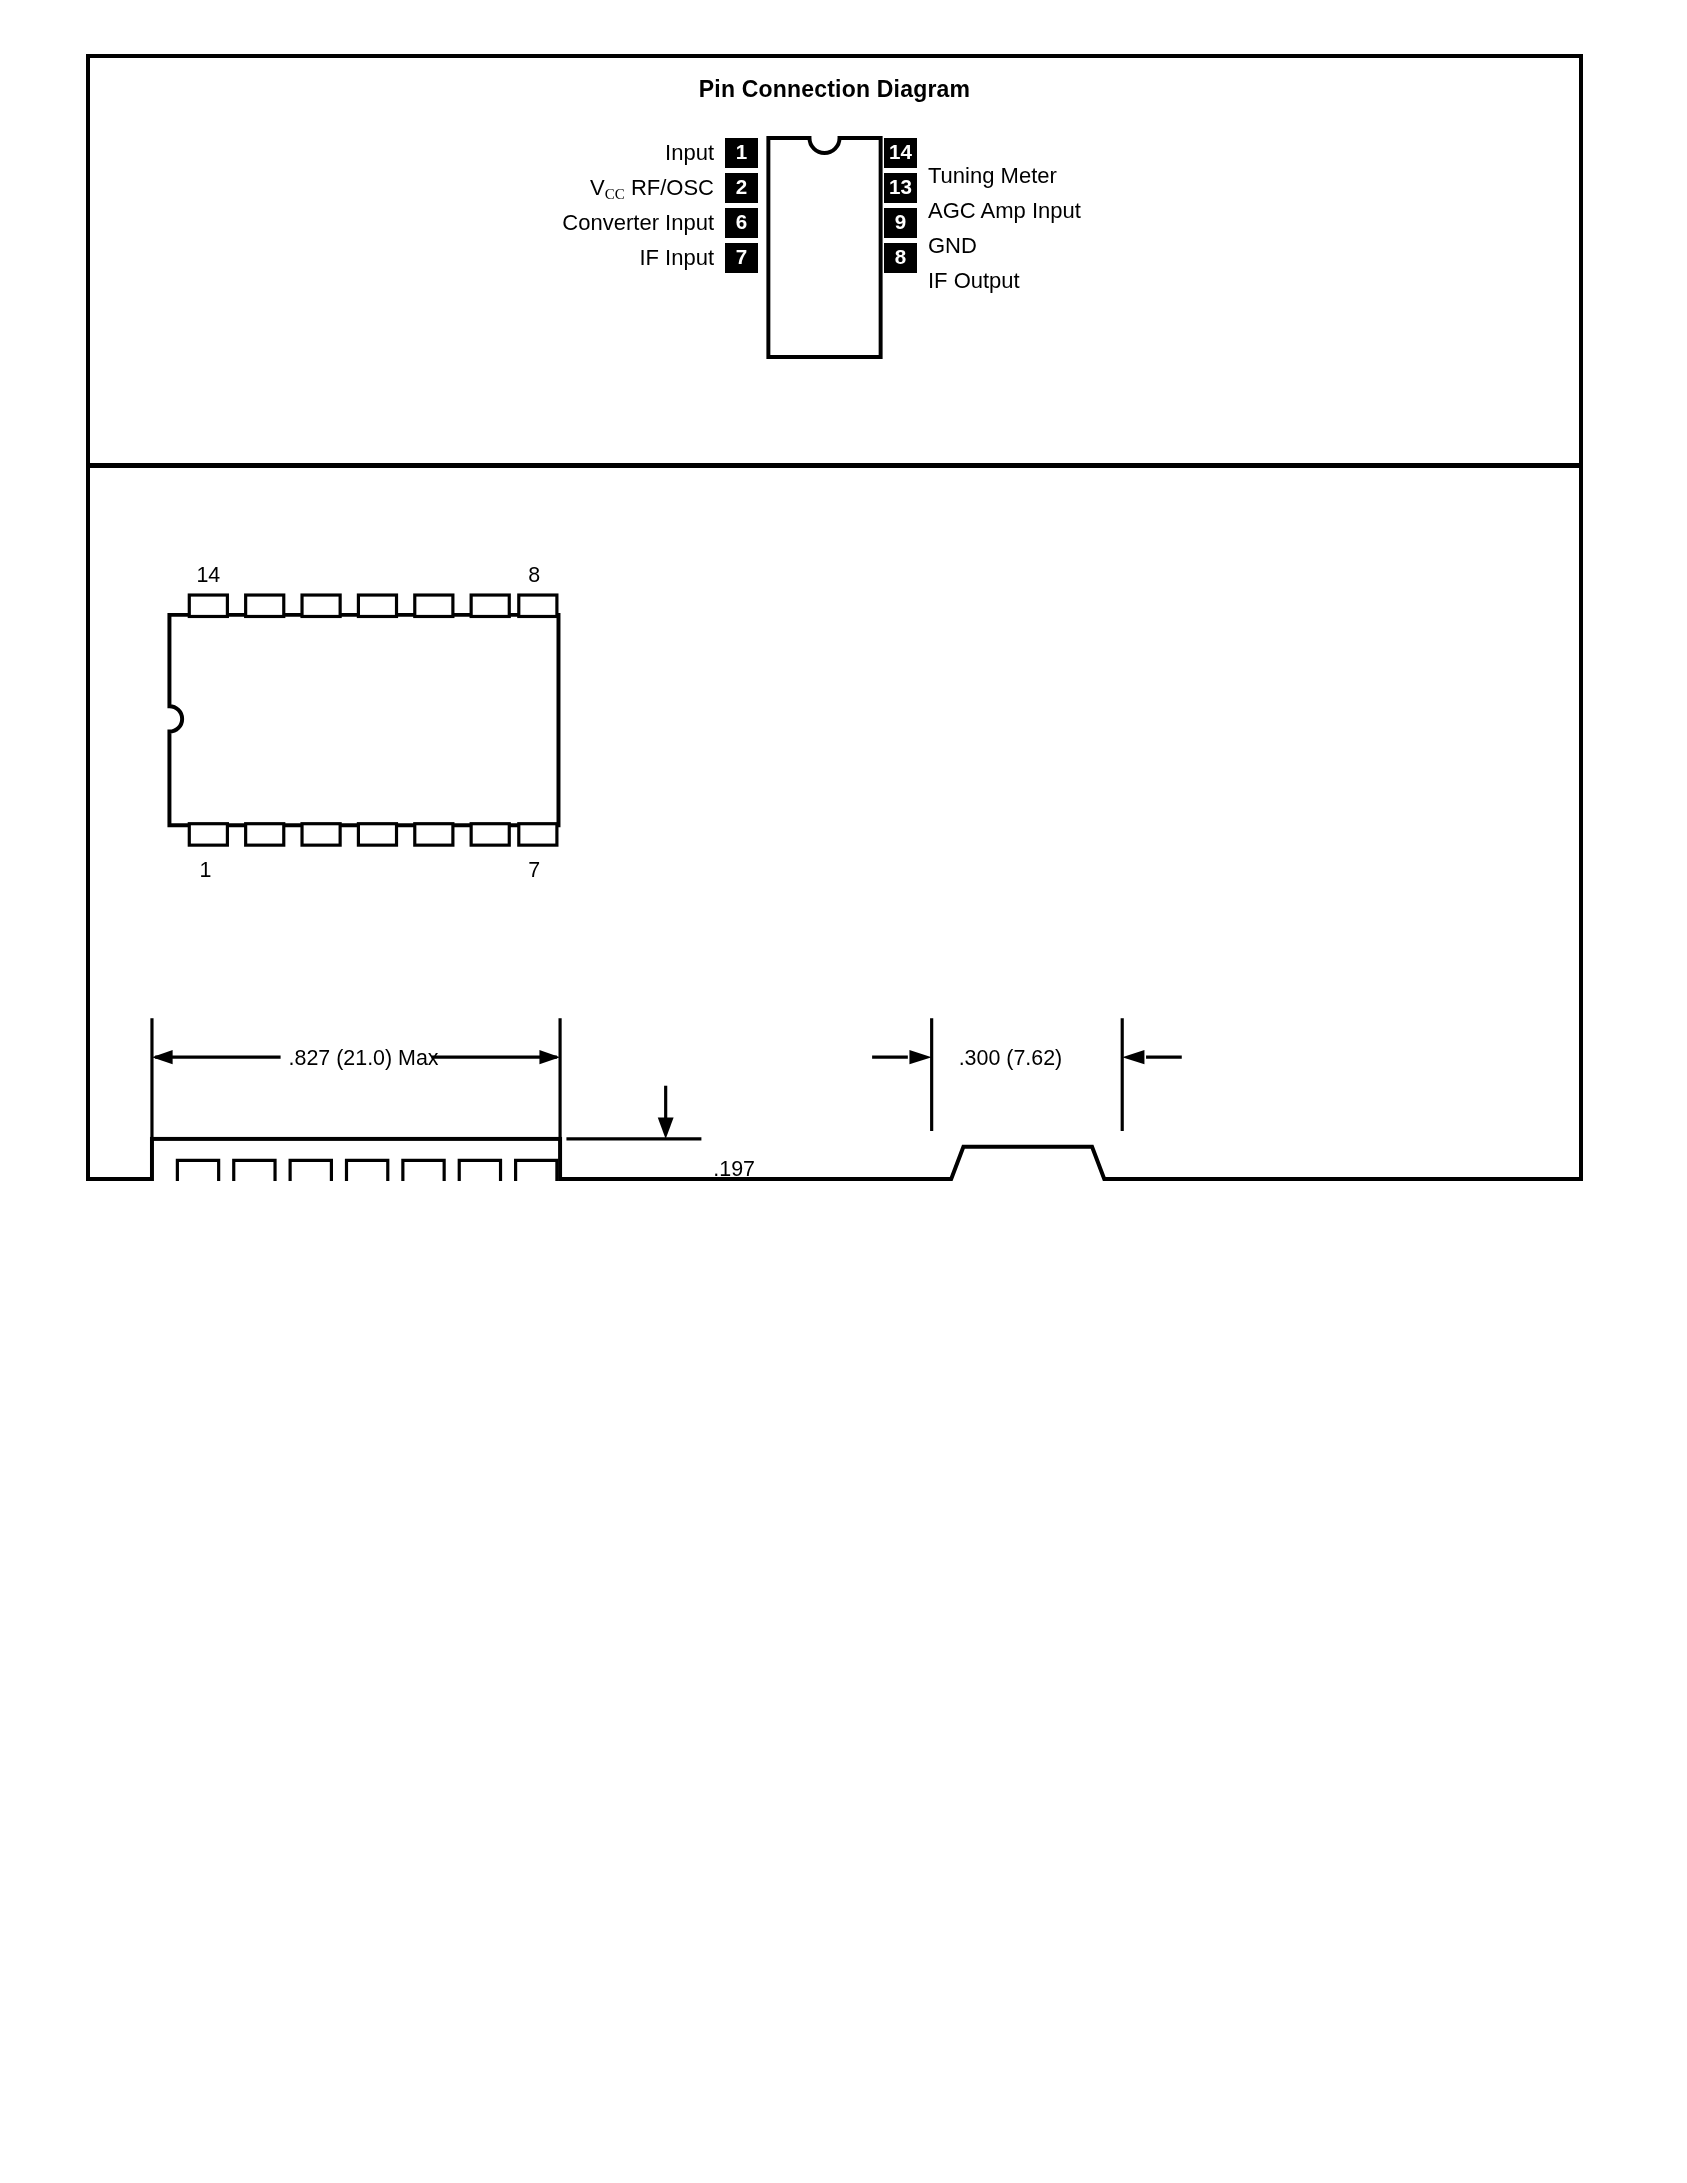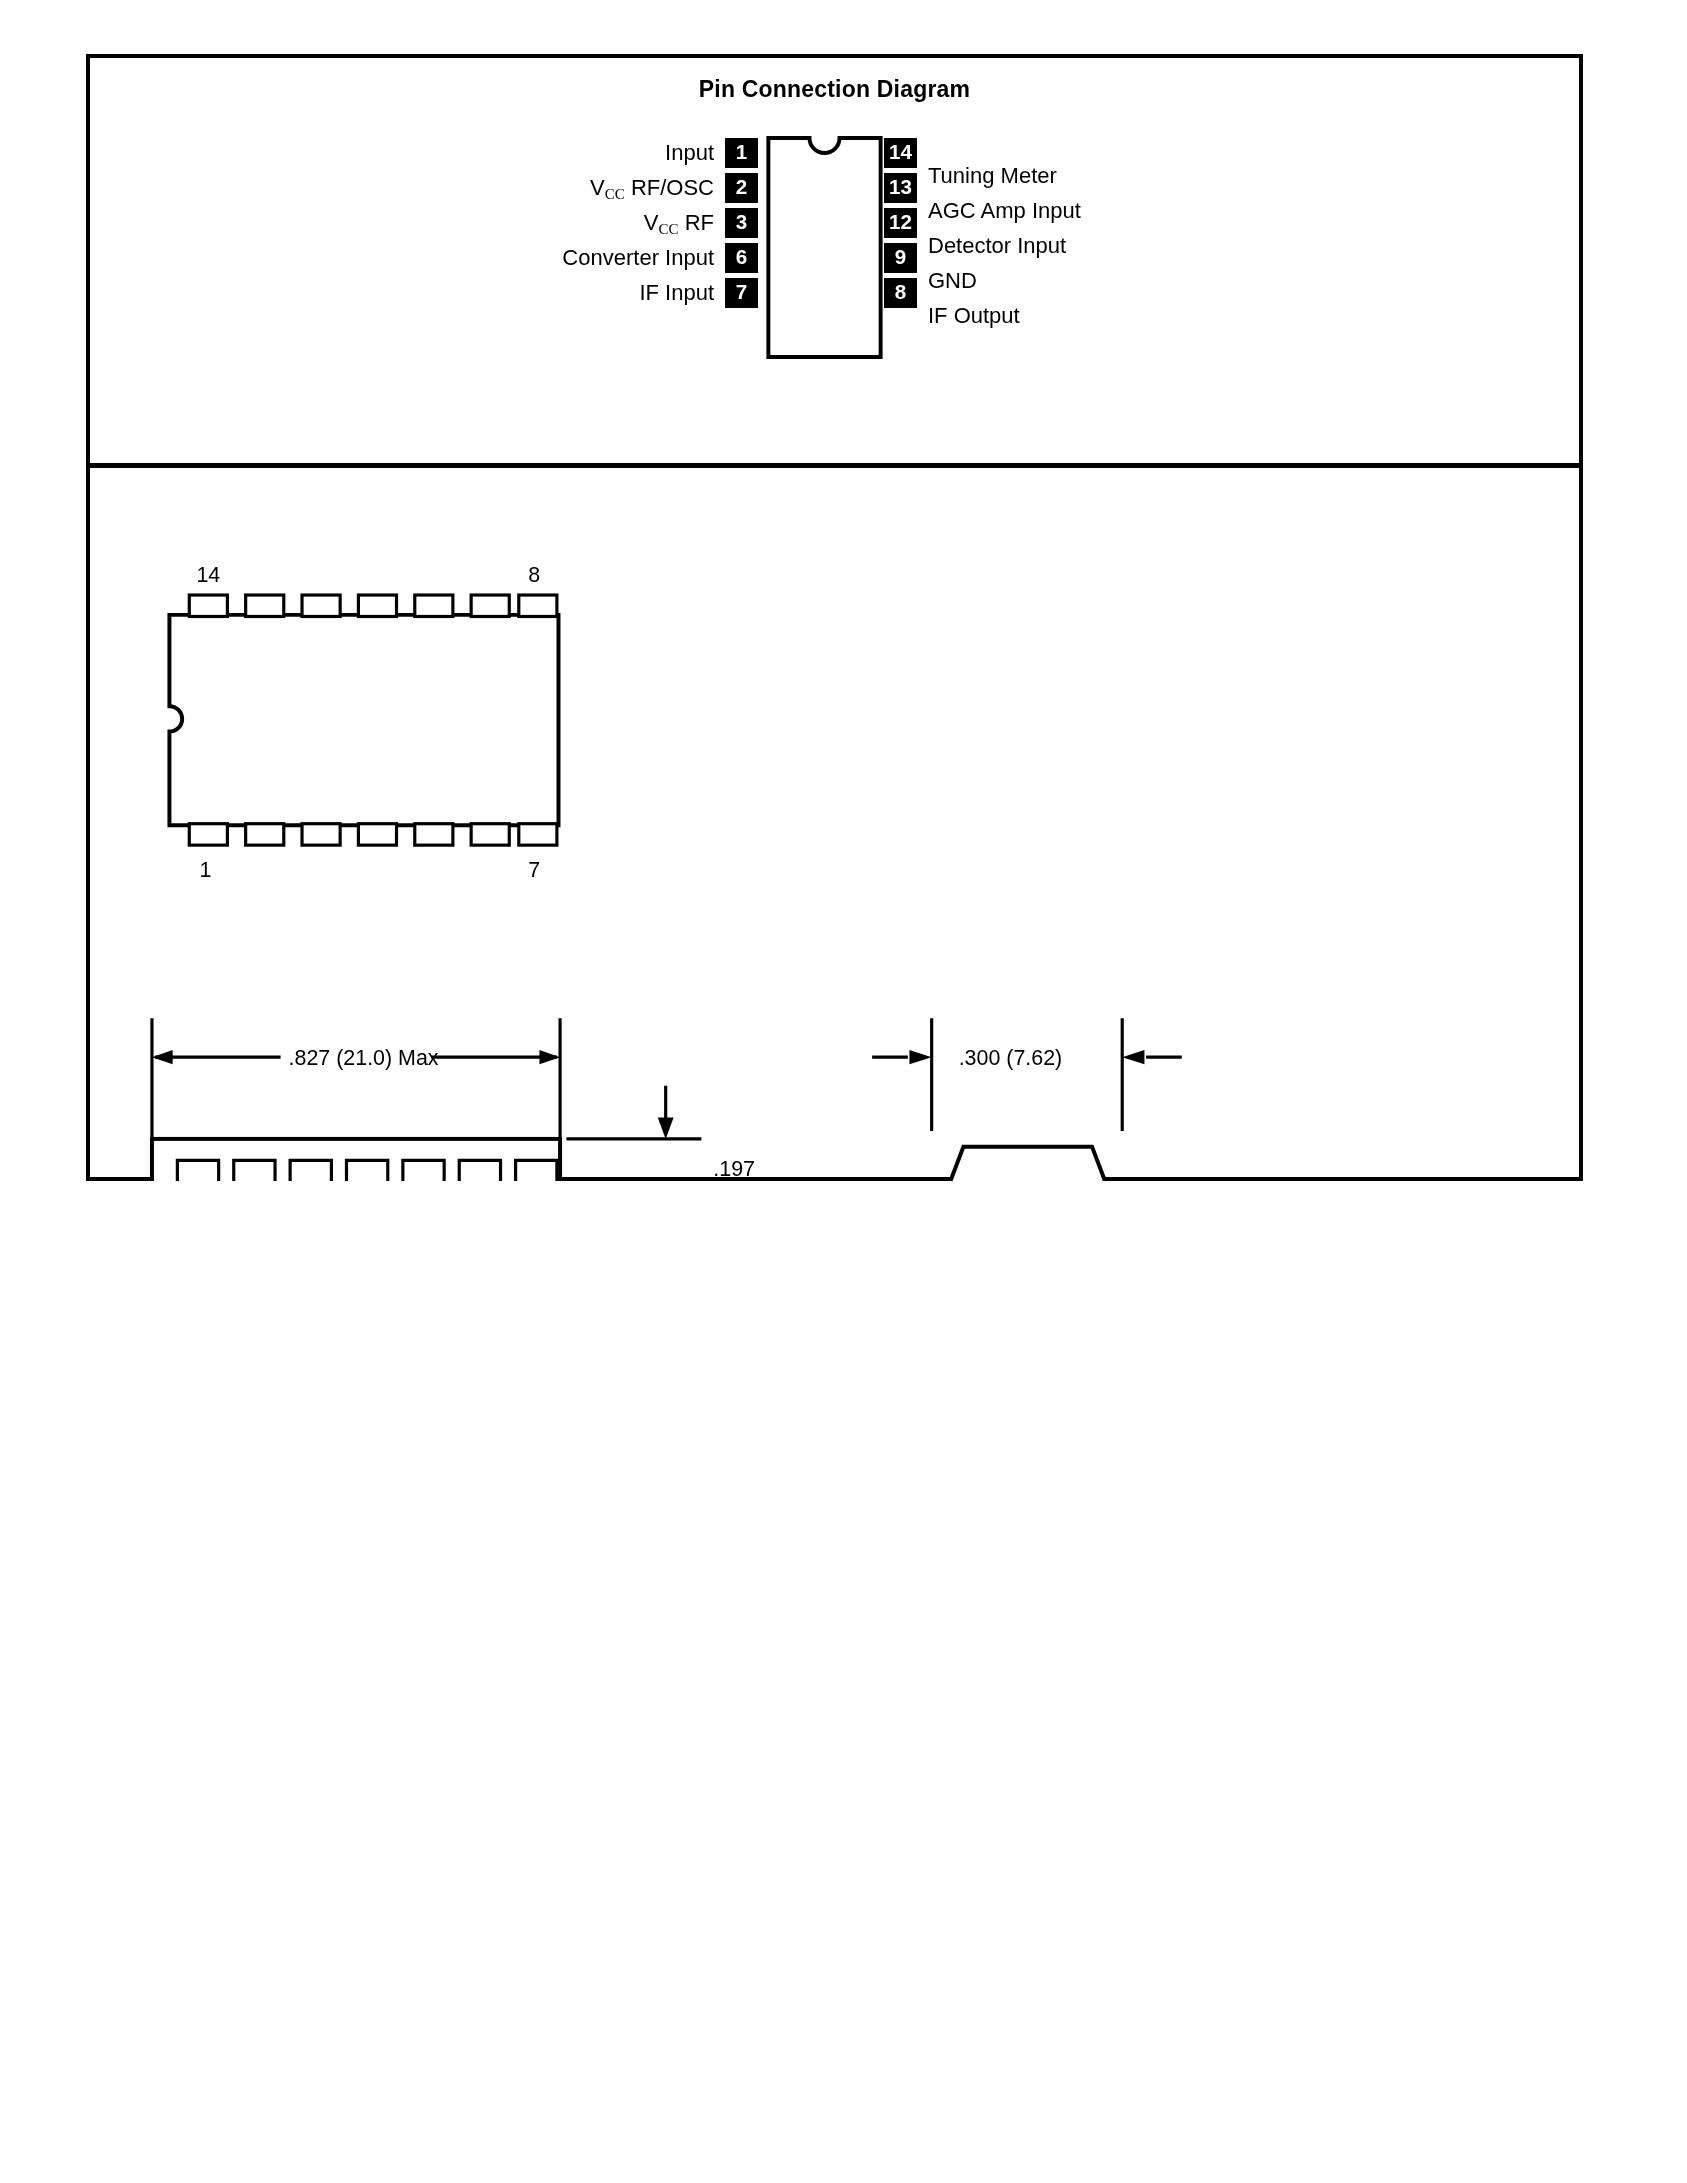--- a/index.html
+++ b/index.html
@@ -164,30 +164,20 @@
         <div class="pin-left">
           <span class="pin-label"><span>V</span><sub>CC</sub> <span>RF/OSC</span></span>
           <span class="pin-num">2</span>
         </div>
         <div class="pin-right">
           <span class="pin-num">13</span>
           <span class="pin-label">AGC Amp Input</span>
         </div>
       </div>
 
-      <div class="pin-row">
-        <div class="pin-left">
-          <span class="pin-label"><span>V</span><sub>CC</sub> <span>RF</span></span>
-          <span class="pin-num">3</span>
-        </div>
-        <div class="pin-right">
-          <span class="pin-num">12</span>
-          <span class="pin-label">Detector Input</span>
-        </div>
-      </div>
 
 
 
       <div class="pin-row">
         <div class="pin-left">
           <span class="pin-label">Converter Input</span>
           <span class="pin-num">6</span>
         </div>
         <div class="pin-right">
           <span class="pin-num">9</span>

